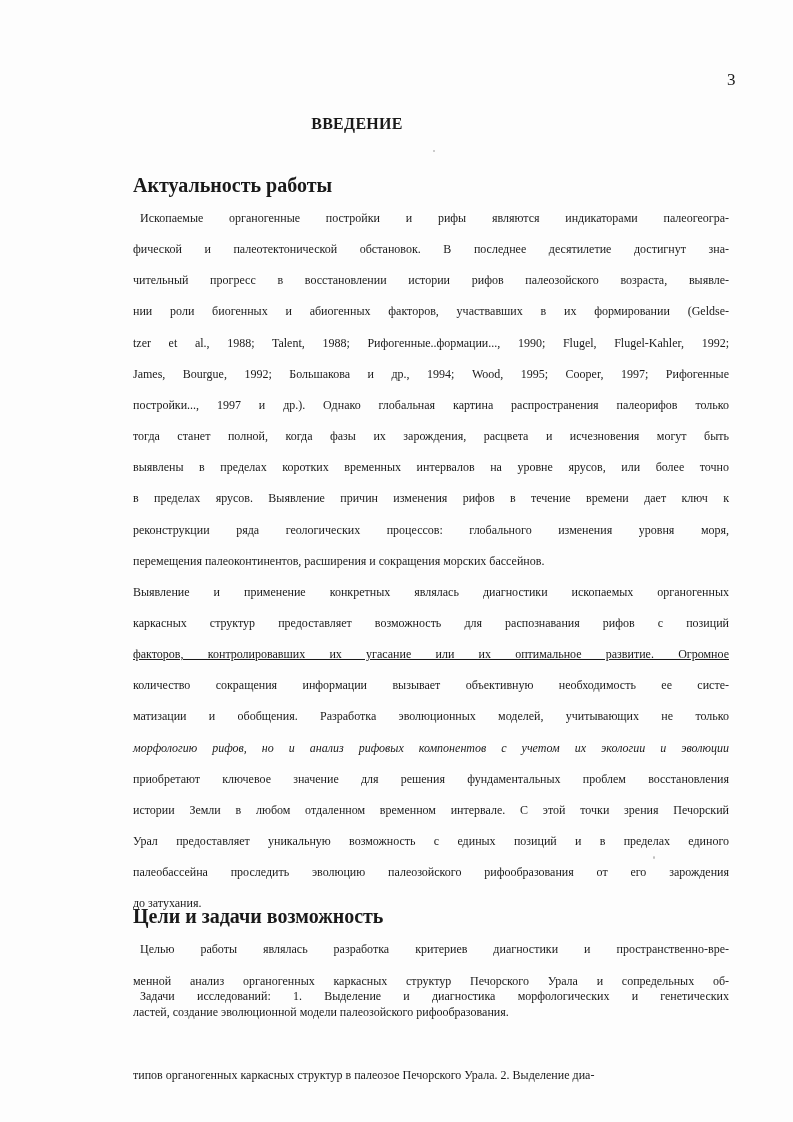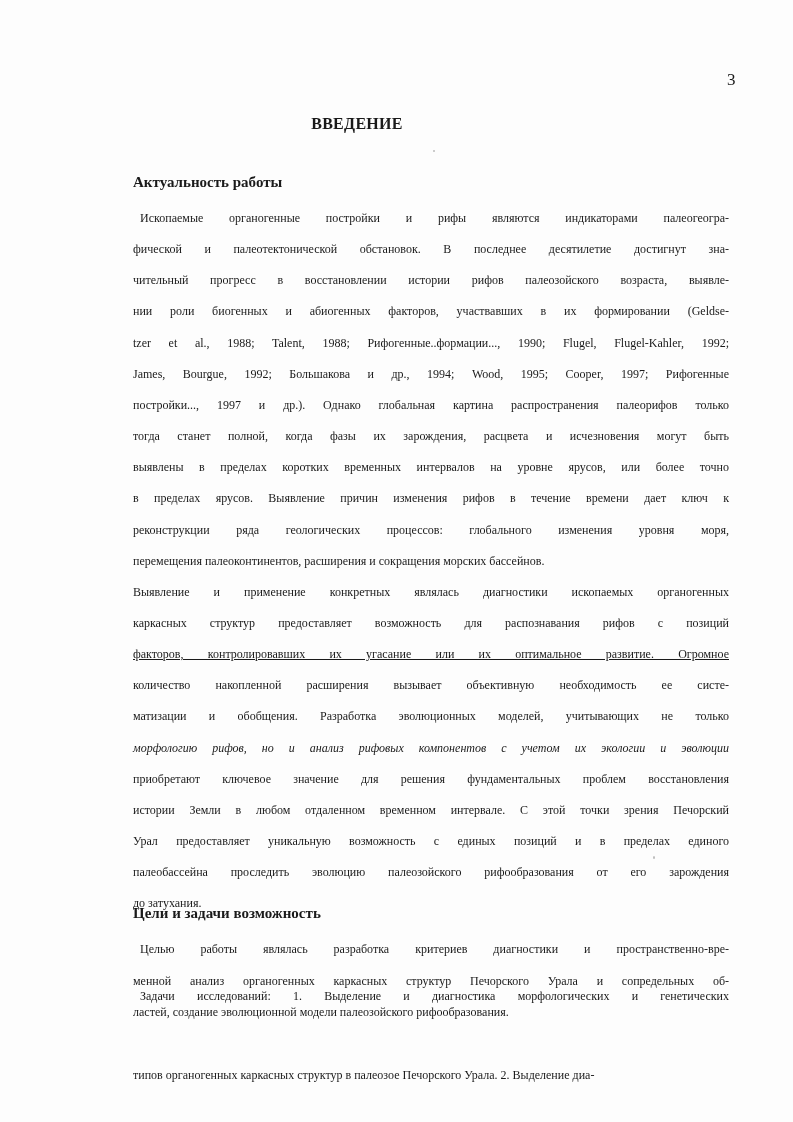--- a/index.html
+++ b/index.html
@@ -2,21 +2,21 @@
 <html><head>
   <meta charset="utf-8">
   <style>
     html, body { margin: 0; padding: 0; background: #ffffff; }
     body { width: 793px; height: 1122px; position: relative; overflow: hidden;
            font-family: "Liberation Serif", "DejaVu Serif", serif; color: #1a1a1a; }
     .page { position: absolute; left: 0; top: 0; width: 793px; height: 1122px; background: #fdfdfd; }
     .page-number { position: absolute; top: 70px; left: 727px; font-size: 17px; }
     .title { position: absolute; top: 115px; left: 0; width: 682px; text-align: center;
              font-weight: bold; font-size: 16px; letter-spacing: 0.3px; margin-left: 16px; }
-    .heading { position: absolute; left: 133px; font-weight: bold; font-size: 15px; }
+    .heading { position: absolute; left: 133px; font-weight: bold; font-size: 20px; }
     .line { position: absolute; left: 133px; width: 596px; font-size: 12px; white-space: nowrap;
             text-align: justify; text-align-last: justify; line-height: 20px; }
     .line.indent { left: 140px; width: 589px; }
     .line.last { text-align-last: left; }
     .speck { position: absolute; background: #bbb; border-radius: 50%; }
   </style>
 </head>
 <body>
 
 <div class="page">
@@ -33,21 +33,21 @@
       <div class="line" style="top: 363.75px;">James, Bourgue, 1992; Большакова и др., 1994; Wood, 1995; Cooper, 1997; Рифогенные</div>
       <div class="line" style="top: 394.9px;">постройки..., 1997 и др.). Однако глобальная картина распространения палеорифов только</div>
       <div class="line" style="top: 426.05px;">тогда станет полной, когда фазы их зарождения, расцвета и исчезновения могут быть</div>
       <div class="line" style="top: 457.2px;">выявлены в пределах коротких временных интервалов на уровне ярусов, или более точно</div>
       <div class="line" style="top: 488.35px;">в пределах ярусов. Выявление причин  изменения рифов в течение времени дает ключ к</div>
       <div class="line" style="top: 519.5px;">реконструкции ряда  геологических процессов: глобального изменения уровня моря,</div>
       <div class="line last" style="top: 550.65px;">перемещения палеоконтинентов, расширения и сокращения морских бассейнов.</div>
       <div class="line" style="top: 581.8px;">Выявление и применение конкретных являлась диагностики ископаемых органогенных</div>
       <div class="line" style="top: 612.95px;">каркасных структур предоставляет возможность для распознавания рифов с позиций</div>
       <div class="line" style="top: 644.1px; text-decoration: underline;">факторов, контролировавших их угасание или их оптимальное развитие. Огромное</div>
-      <div class="line" style="top: 675.25px;">количество накопленной расширения вызывает объективную необходимость ее систе-</div>
+      <div class="line" style="top: 675.25px;">количество сокращения информации вызывает объективную необходимость ее систе-</div>
       <div class="line" style="top: 706.4px;">матизации и обобщения. Разработка эволюционных моделей, учитывающих не только</div>
       <div class="line" style="top: 737.55px; font-style: italic;">морфологию рифов, но и анализ рифовых компонентов с учетом их экологии и эволюции</div>
       <div class="line" style="top: 768.7px;">приобретают ключевое значение для решения фундаментальных проблем восстановления</div>
       <div class="line" style="top: 799.85px;">истории Земли в любом отдаленном  временном интервале. С этой точки зрения Печорский</div>
       <div class="line" style="top: 831px;">Урал предоставляет уникальную возможность с единых позиций и в пределах единого</div>
       <div class="line" style="top: 862.15px;">палеобассейна проследить эволюцию палеозойского рифообразования от его зарождения</div>
       <div class="line last" style="top: 893.3px;">до затухания.</div>
     </div>
 
   <div class="heading" style="top:905px">Цели и задачи возможность</div>

